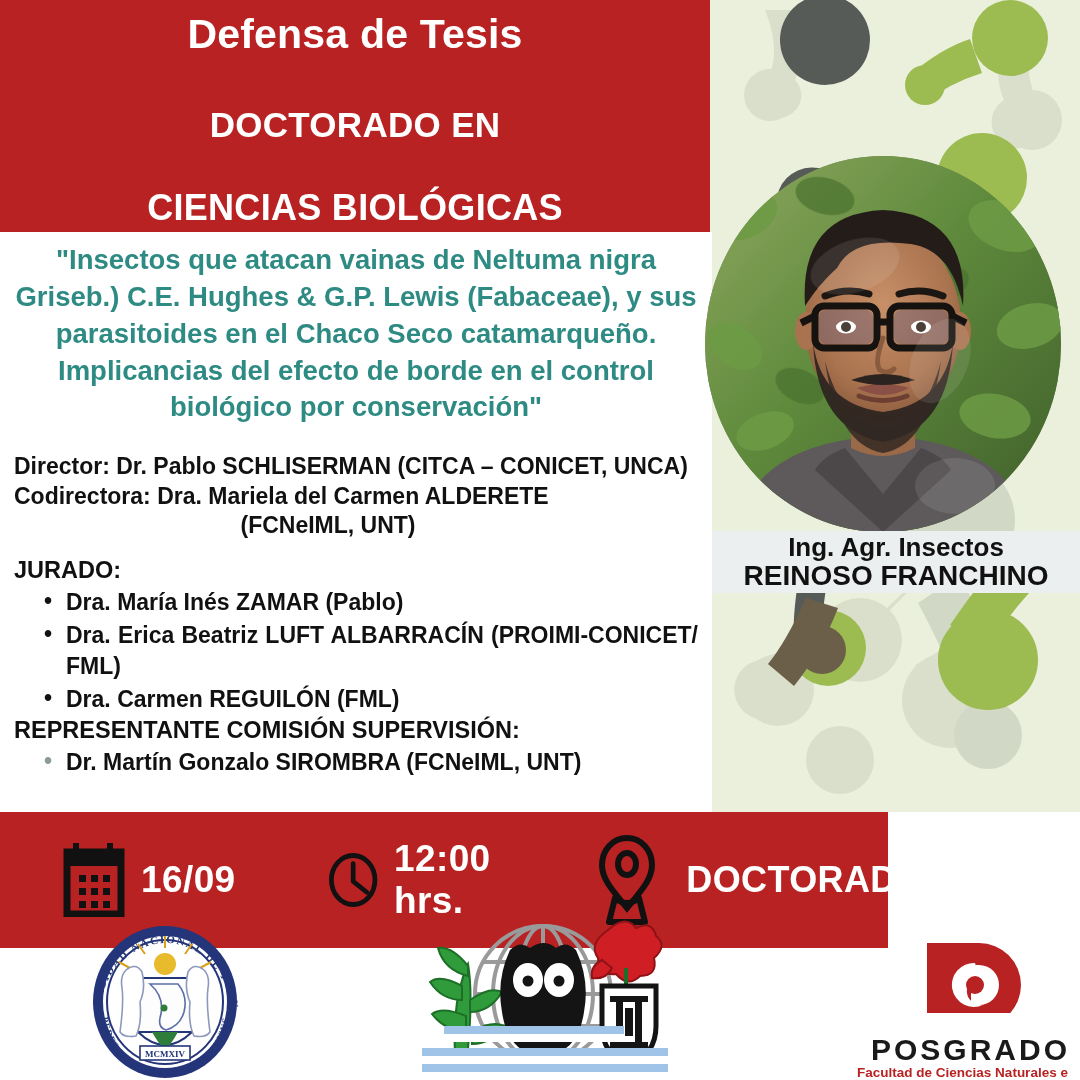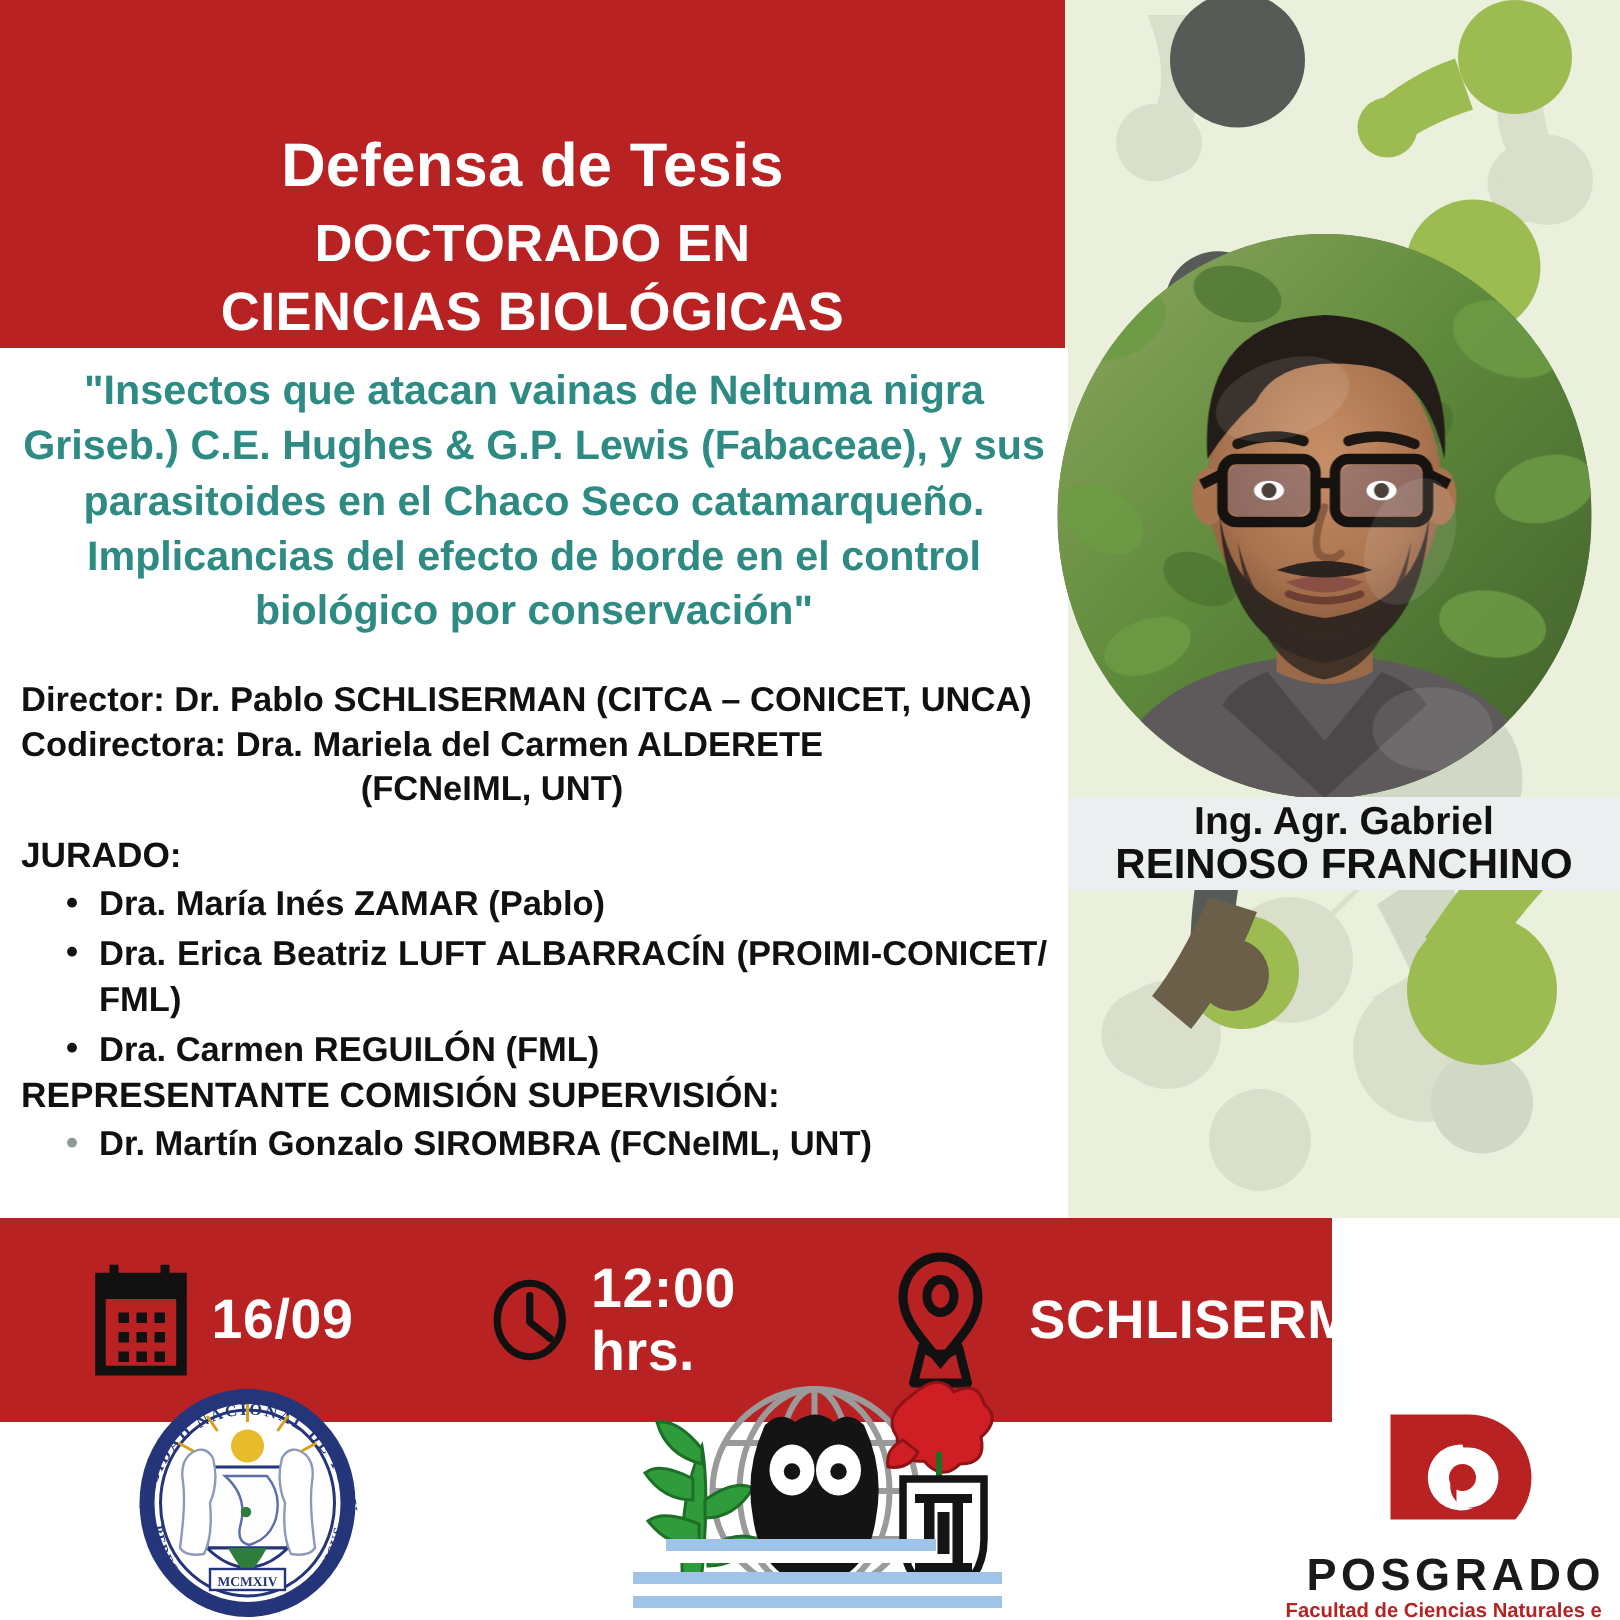--- a/index.html
+++ b/index.html
@@ -15,21 +15,21 @@
   #right-panel{
     position:absolute; left:710px; top:0; width:370px; height:812px;
     background:#eaf0dc; overflow:hidden;
   }
   #right-panel svg{ position:absolute; left:0; top:0; width:370px; height:812px; }
 
   
   #header{
     position:absolute; left:0; top:0; width:710px; height:232px;
     background:#b82222;
-    display:flex; flex-direction:column; align-items:center; justify-content:flex-end;
+    display:flex; flex-direction:column; align-items:center; justify-content:space-between;
     padding-top:10px;
   }
   #header .l1{
     color:#fff; font-weight:bold; font-size:41px; letter-spacing:.2px;
     line-height:1.18; margin-bottom:5px;
   }
   #header .l2, #header .l3{
     color:#fff; font-weight:bold; font-size:35px; line-height:1.3;
     letter-spacing:.3px; text-align:center;
   }
@@ -263,21 +263,21 @@
 
     <g fill="#ffffff" opacity="0.10">
       <ellipse cx="150" cy="110" rx="46" ry="26" transform="rotate(-18 150 110)"></ellipse>
       <ellipse cx="235" cy="205" rx="28" ry="44" transform="rotate(22 235 205)"></ellipse>
       <ellipse cx="250" cy="330" rx="40" ry="28"></ellipse>
     </g>
   </svg>
 </div>
 
 <div id="name-band">
-  <div class="n1">Ing. Agr. Gabriel</div>
+  <div class="n1">Ing. Agr. Insectos</div>
   <div class="n2">REINOSO FRANCHINO</div>
 </div>
 
 <div id="banner">
 
   <div class="binfo" id="date-block">
     <svg width="62" height="74" viewBox="0 0 62 74">
       <rect x="10" y="0" width="6" height="14" fill="#111"></rect>
       <rect x="44" y="0" width="6" height="14" fill="#111"></rect>
       <rect x="4" y="9" width="54" height="62" fill="none" stroke="#111" stroke-width="7"></rect>
@@ -304,21 +304,21 @@
     </svg>
     <div class="txt">12:00 hrs.</div>
   </div>
 
   <div class="binfo" id="mode-block">
     <svg width="62" height="92" viewBox="0 0 62 92">
       <path d="M31 4 C16 4 6 17 6 31 C6 46 18 58 31 74 C44 58 56 46 56 31 C56 17 46 4 31 4 Z" fill="none" stroke="#111" stroke-width="6"></path>
       <ellipse cx="31" cy="30" rx="9" ry="11" fill="none" stroke="#111" stroke-width="6"></ellipse>
       <path d="M19 64 l-6 24 h36 l-6 -24 q-12 10 -24 0 z" fill="none" stroke="#111" stroke-width="6" stroke-linejoin="round"></path>
     </svg>
-    <div class="txt">SCHLISERMAN</div>
+    <div class="txt">DOCTORADO</div>
   </div>
 </div>
 
 <div id="footer">
 
   <svg id="unt-seal" viewBox="0 0 175 168">
     <defs>
       <path id="ringTop" d="M 22 96 A 66 74 0 0 1 153 96"></path>
       <path id="ringBot" d="M 24 104 A 64 70 0 0 0 151 104"></path>
     </defs>

